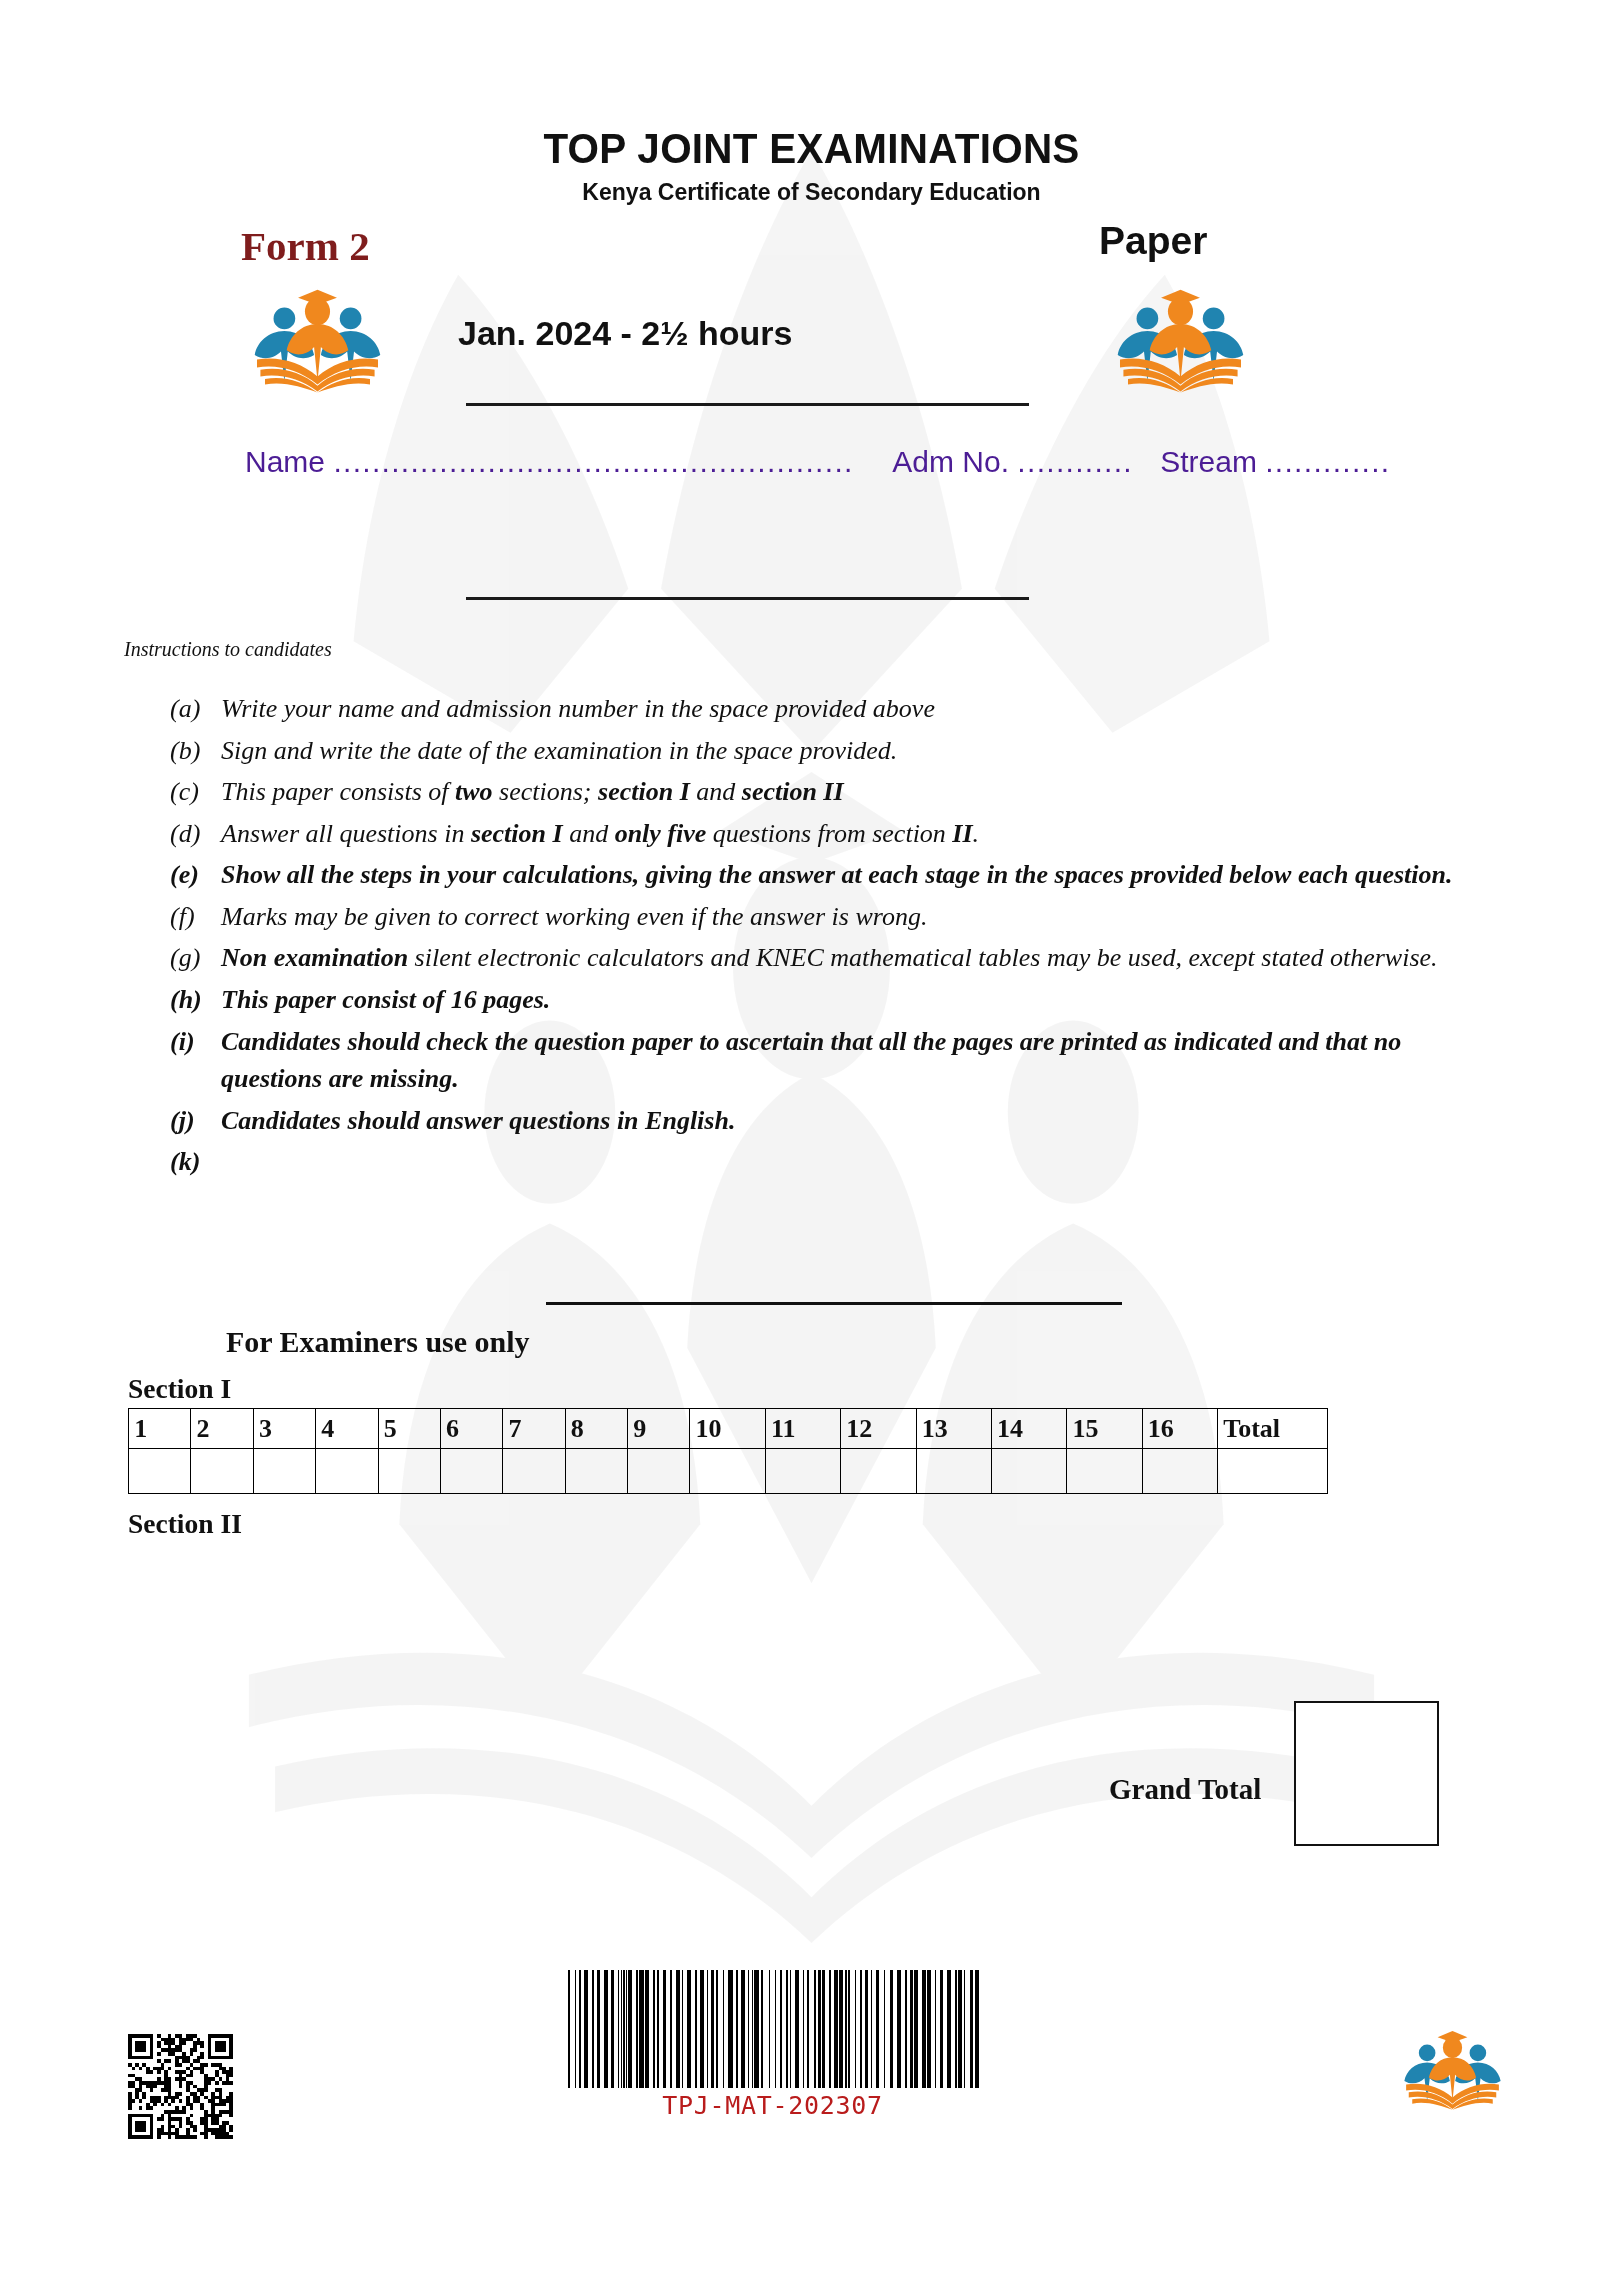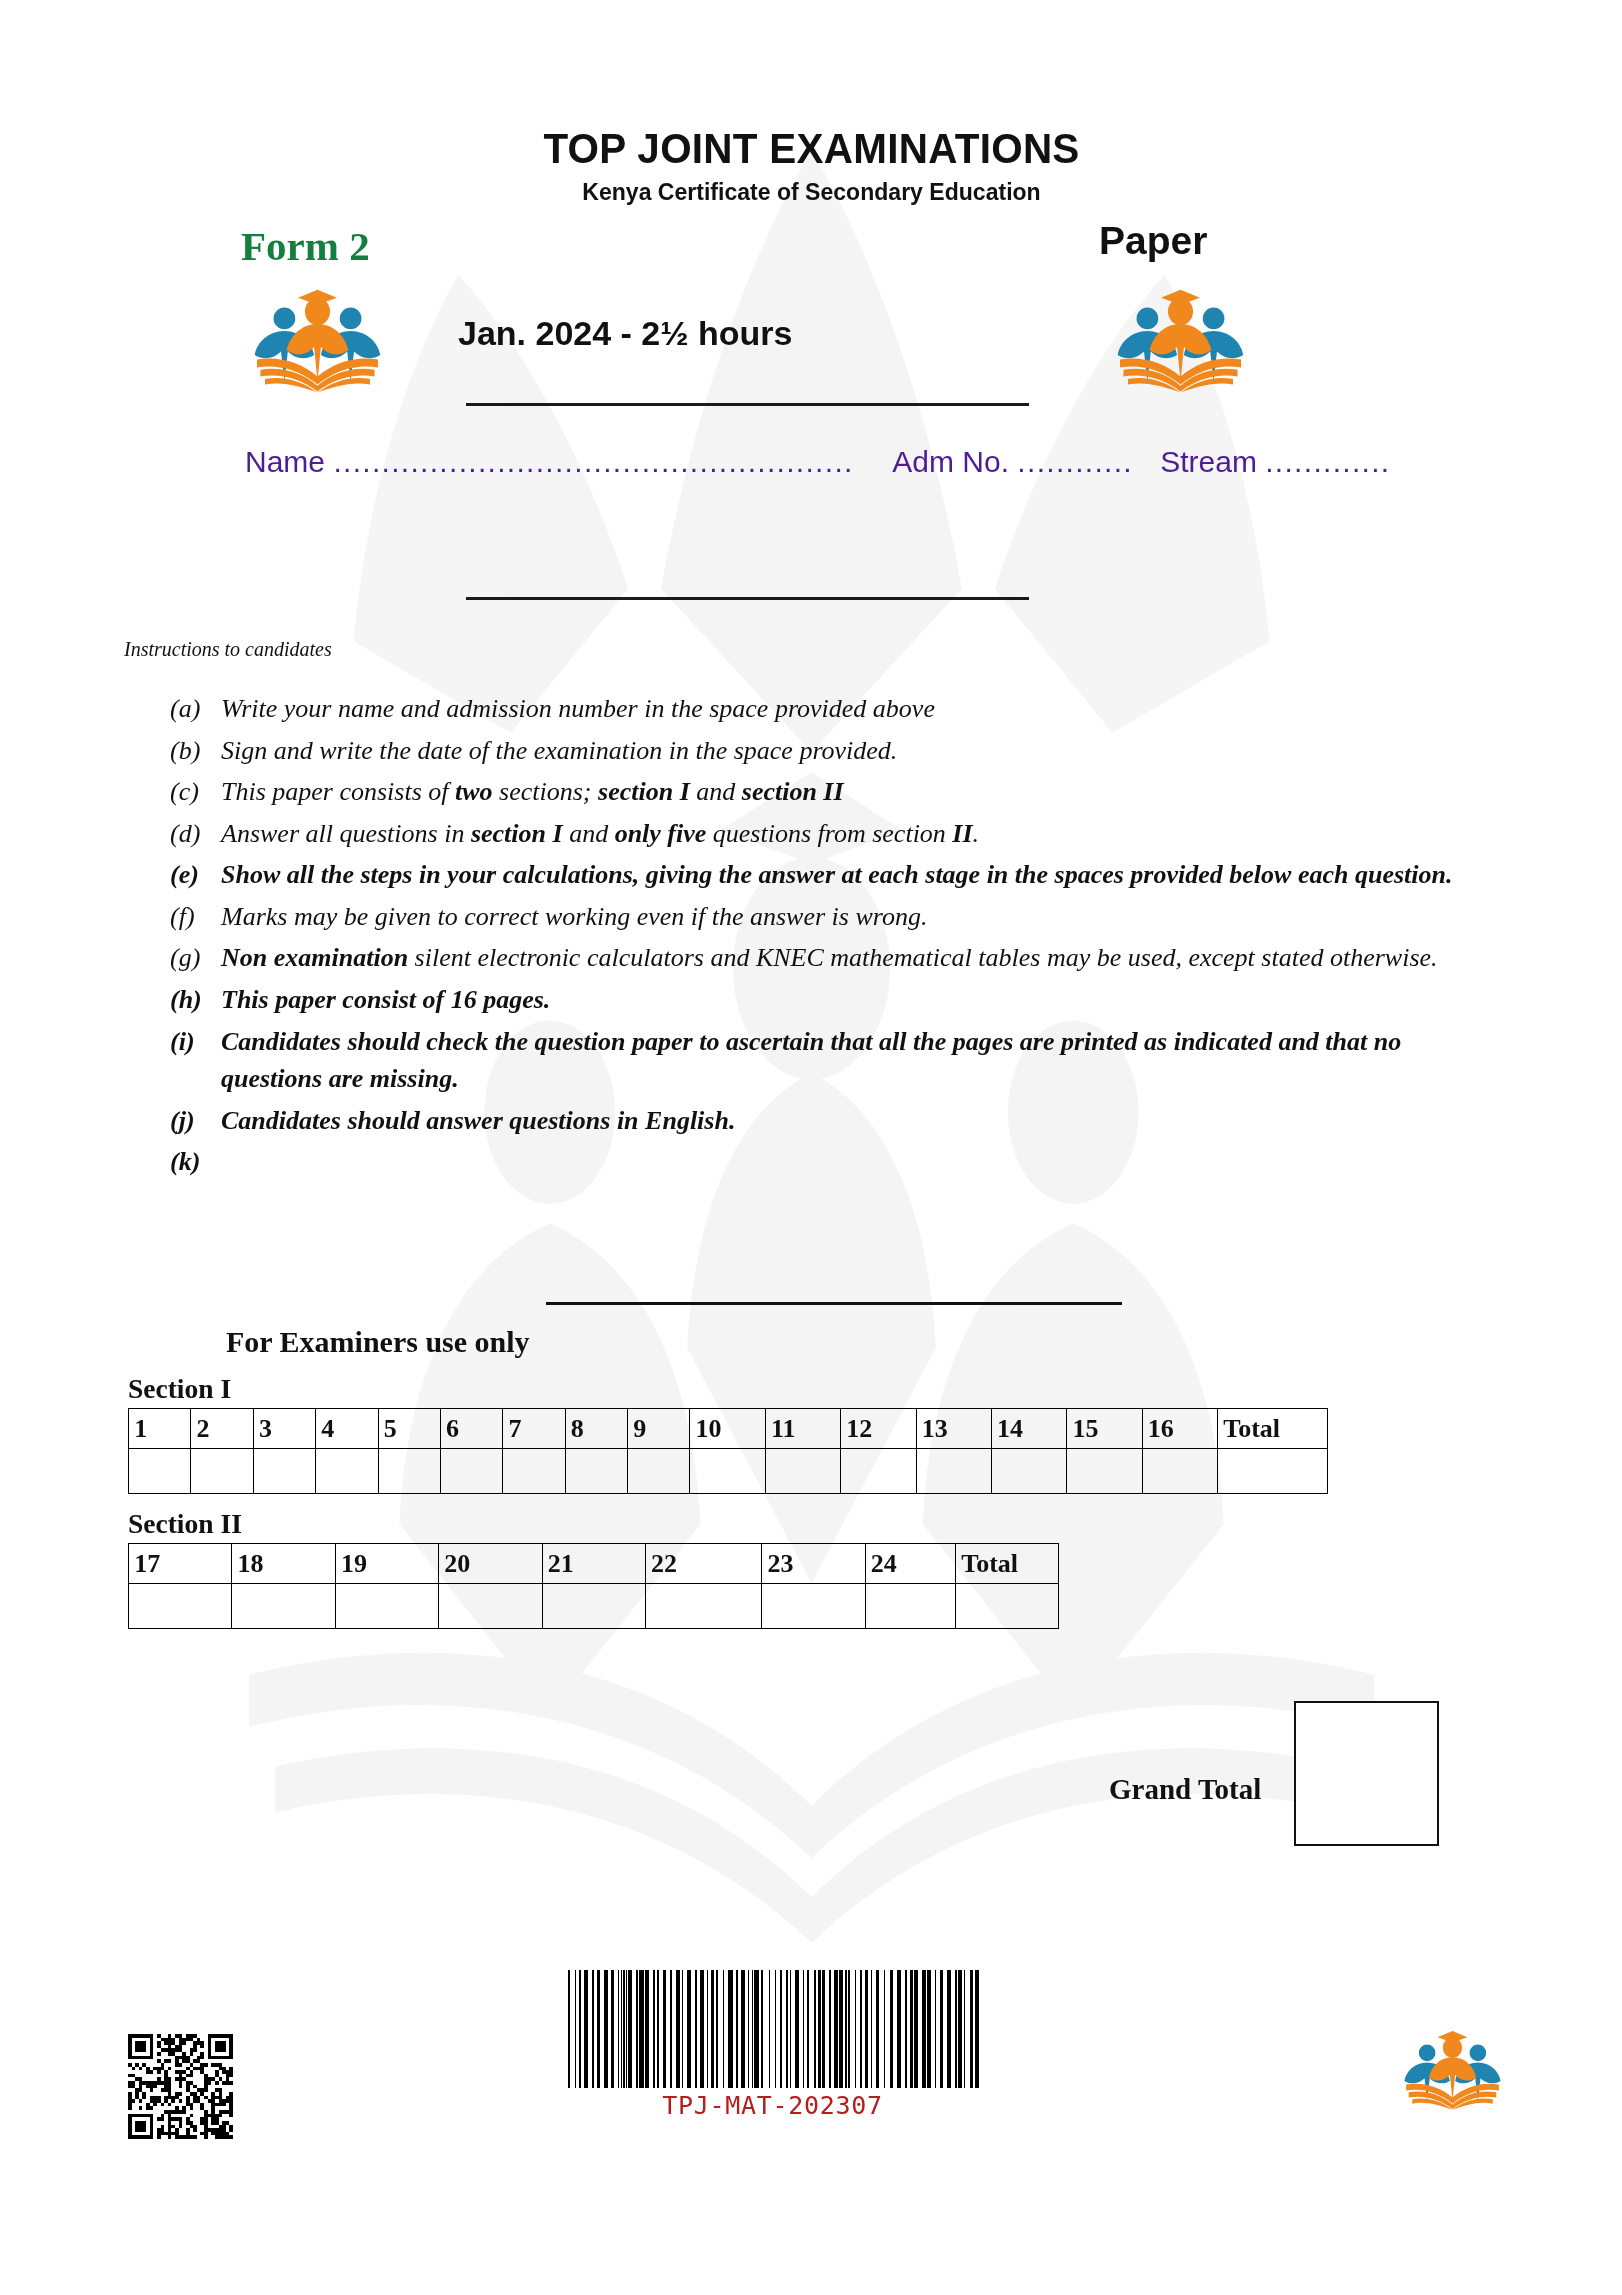--- a/index.html
+++ b/index.html
@@ -54,21 +54,21 @@
     font-size: 24px;
     transform: scaleX(0.96);
   }
 
   .hdr-form {
     position: absolute;
     left: 241px; top: 222px;
     font-family: "Liberation Serif", "DejaVu Serif", serif;
     font-weight: bold;
     font-size: 41px;
-    color: #15803d;
+    color: #7f1d1d;
   }
   .hdr-subject-wrap {
     position: absolute;
     left: 458px; top: 222px;
     width: 654px;
     text-align: center;
     font-family: "Liberation Sans", "DejaVu Sans", sans-serif;
     font-weight: bold;
     font-size: 41px;
     letter-spacing: 0.7px;
@@ -381,46 +381,20 @@
           <td></td>
           <td></td>
           <td></td>
           <td></td>
           <td></td>
         </tr>
     </tbody>
   </table>
 
   <div class="sec-label" id="sec2-label">Section II</div>
-  <table class="marks" id="sec2-table">
-    <tbody>
-      <tr class="hdrs">
-          <td style="width: 92px;">17</td>
-          <td style="width: 92px;">18</td>
-          <td style="width: 92px;">19</td>
-          <td style="width: 92px;">20</td>
-          <td style="width: 92px;">21</td>
-          <td style="width: 105px;">22</td>
-          <td style="width: 92px;">23</td>
-          <td style="width: 79px;">24</td>
-          <td style="width: 92px;">Total</td>
-        </tr>
-      <tr class="vals">
-          <td></td>
-          <td></td>
-          <td></td>
-          <td></td>
-          <td></td>
-          <td></td>
-          <td></td>
-          <td></td>
-          <td></td>
-        </tr>
-    </tbody>
-  </table>
 
   <div class="gt-label">Grand Total</div>
   <div class="gt-box"></div>
 
   <svg id="qrcode" viewBox="0 0 29 29" xmlns="http://www.w3.org/2000/svg" shape-rendering="crispEdges">
       <rect width="29" height="29" fill="#fff"></rect>
       <rect x="0" y="0" width="1" height="1" fill="#000"></rect>
       <rect x="1" y="0" width="1" height="1" fill="#000"></rect>
       <rect x="2" y="0" width="1" height="1" fill="#000"></rect>
       <rect x="3" y="0" width="1" height="1" fill="#000"></rect>

